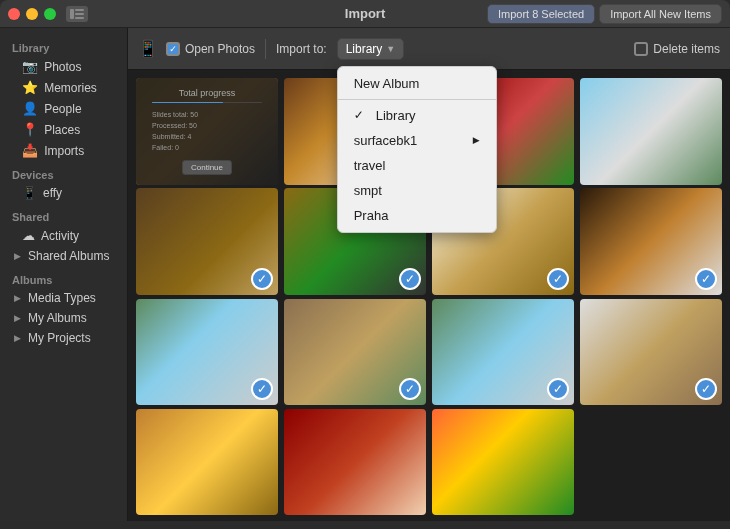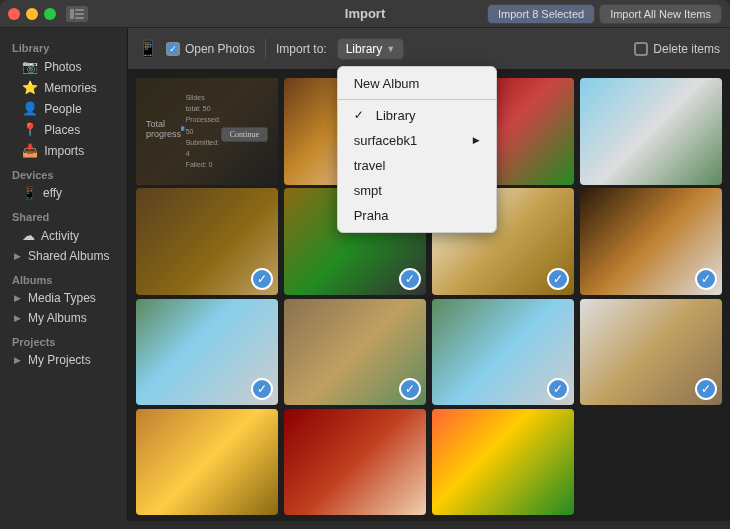--- a/index.html
+++ b/index.html
@@ -258,21 +258,21 @@
       color: white;
       font-size: 12px;
     }
 
     
     .progress-overlay {
       position: absolute;
       inset: 0;
       background: rgba(30,30,30,0.85);
       display: flex;
-      flex-direction: row;
+      flex-direction: column;
       justify-content: center;
       align-items: center;
       padding: 10px;
     }
     .progress-title { font-size: 9px; color: #aaa; margin-bottom: 4px; }
     .progress-bar-outer {
       width: 90%;
       height: 5px;
       background: #444;
       border-radius: 3px;
@@ -293,21 +293,20 @@
     }
     .progress-continue-btn {
       margin-top: 6px;
       background: #555;
       border: 1px solid #444;
       color: #ccc;
       border-radius: 3px;
       padding: 2px 8px;
       font-size: 8px;
       cursor: pointer;
-      font-family: Liberation Serif, serif;
     }
 
     
     .photo-food1 { background: linear-gradient(135deg, #8B6914 0%, #c4872a 50%, #2a2a2a 100%); }
     .photo-coffee { background: linear-gradient(135deg, #6b3d1a 0%, #c4872a 40%, #f5e6d0 100%); }
     .photo-tomato { background: linear-gradient(135deg, #8B0000 0%, #cc4444 50%, #228B22 100%); }
     .photo-kids1  { background: linear-gradient(135deg, #87CEEB 0%, #ddd 50%, #5d8a5e 100%); }
     .photo-table  { background: linear-gradient(135deg, #5a4020 0%, #8B6914 60%, #c0a060 100%); }
     .photo-salad  { background: linear-gradient(135deg, #8B6914 0%, #228B22 50%, #333 100%); }
     .photo-dog1   { background: linear-gradient(135deg, #f5f0e0 0%, #c4a050 50%, #8B6914 100%); }
@@ -399,21 +398,20 @@
     <div class="sidebar-section-label">Albums</div>
     <div class="sidebar-item-expandable">
       <span class="expand-arrow">▶</span>
       <span>Media Types</span>
     </div>
     <div class="sidebar-item-expandable">
       <span class="expand-arrow">▶</span>
       <span>My Albums</span>
     </div>
 
-    <div class="sidebar-section-label">Projects</div>
     <div class="sidebar-item-expandable">
       <span class="expand-arrow">▶</span>
       <span>My Projects</span>
     </div>
   </div>
 
   <div class="content">
 
     <div class="toolbar">
       <div class="toolbar-left">

